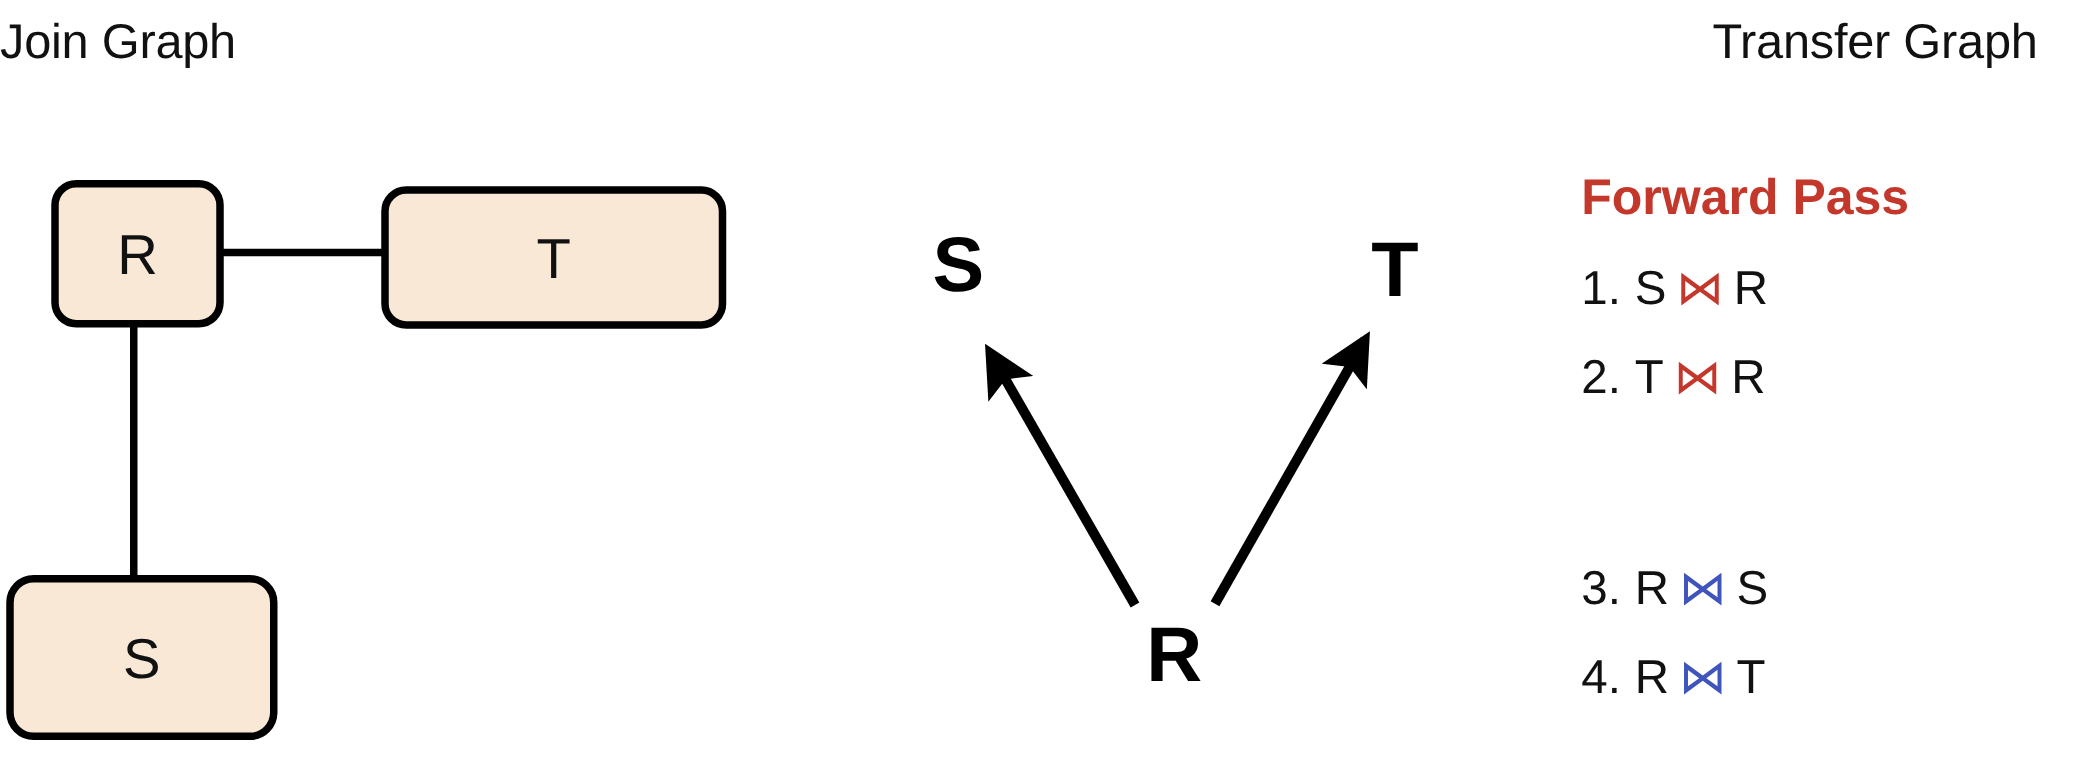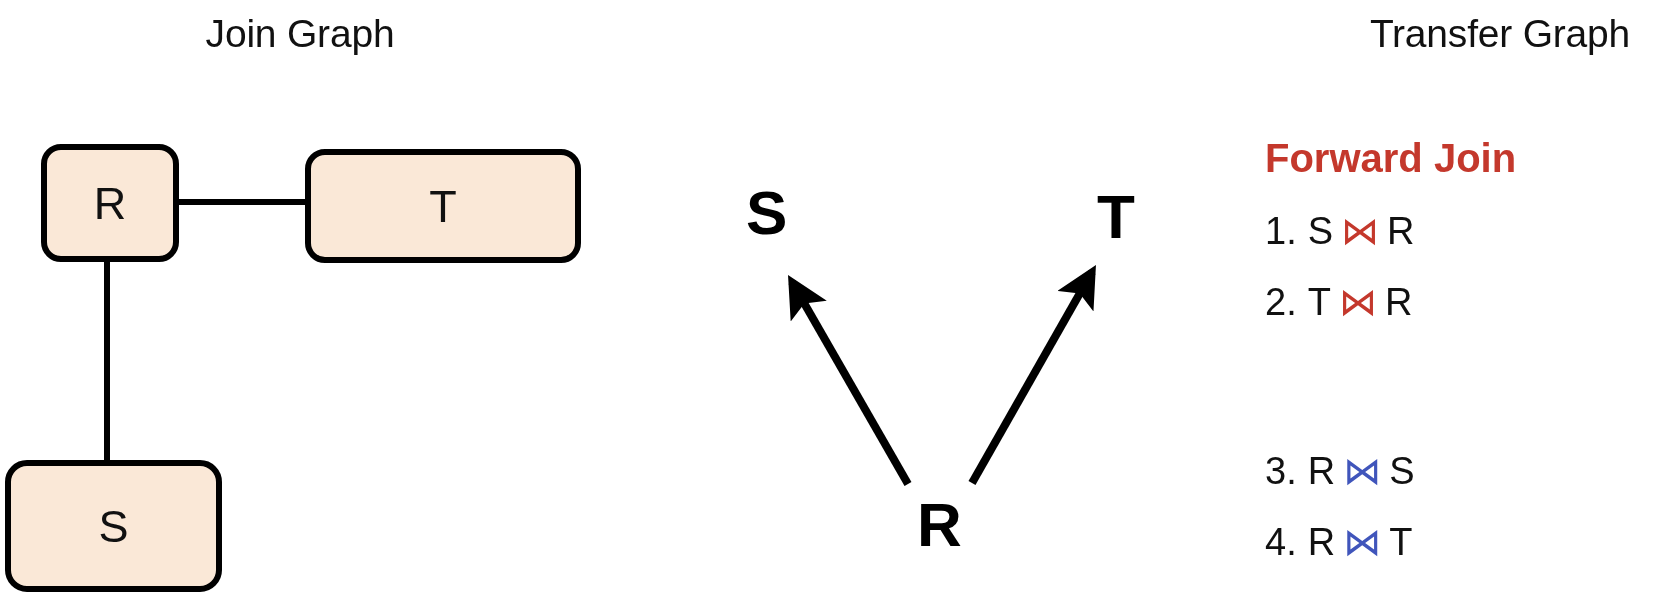--- a/index.html
+++ b/index.html
@@ -24,21 +24,21 @@
   
   .panel-title {
     position: absolute;
     font-size: 39px;
     font-weight: 400;
     color: #111111;
     letter-spacing: -0.2px;
     white-space: nowrap;
     line-height: 1;
   }
-  #title-join      { left: 0px;    top: 14px; width: 600px; text-align: center; }
+  #title-join      { left: 0px;    top: 14px; width: 600px; }
   #title-transfer  { left: 620px;  top: 14px; width: 520px; text-align: center; }
 
   
   #join-graph {
     position: absolute;
     left: 0; top: 0;
     width: 620px; height: 606px;
   }
   .relation-box {
     position: absolute;
@@ -176,21 +176,21 @@
       <line x1="352" y1="483" x2="472" y2="272" stroke="#000000" stroke-width="8" marker-end="url(#arrowhead)"></line>
     </svg>
 
     <div class="node-label" id="node-s">S</div>
     <div class="node-label" id="node-t">T</div>
     <div class="node-label" id="node-r">R</div>
   </div>
 
   <div id="transfer-schedule">
 
-    <div class="pass-heading" id="heading-forward">Forward Join</div>
+    <div class="pass-heading" id="heading-forward">Forward Pass</div>
 
     <div class="schedule-item" id="item-1">
       <span class="item-index">1.</span>
       <span class="item-left">S</span>
       <span class="join-symbol join-forward">⋈</span>
       <span class="item-right">R</span>
     </div>
 
     <div class="schedule-item" id="item-2">
       <span class="item-index">2.</span>

